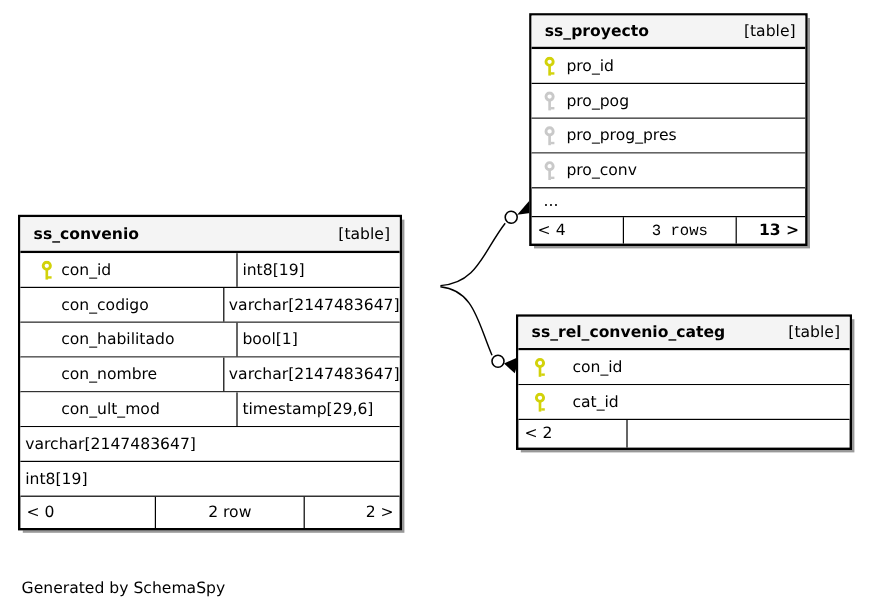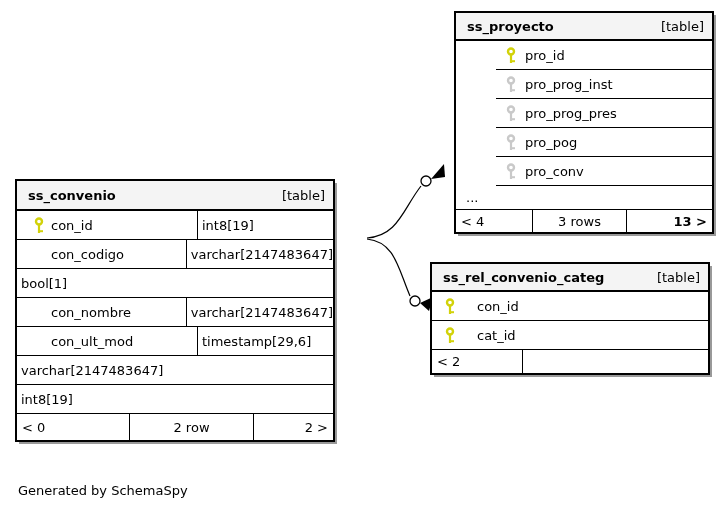--- a/index.html
+++ b/index.html
@@ -69,28 +69,28 @@
   #t-convenio .tbl-header { height: 30px; }
   #t-convenio .col-row { height: 29px; }
   #t-convenio .name-cell { width: 181px; }
   #t-convenio .key-slot { margin-left: 16px; margin-right: 6px; }
   #t-convenio .tbl-footer { height: 26px; }
   #t-convenio .fcell.left { width: 113px; }
   #t-convenio .fcell.center { width: 124px; }
   #t-convenio .fcell.right { flex: 1; }
 
   
-  #t-proyecto { left: 454px; top: 11px; width: 260px; }
+  #t-proyecto { left: 441px; top: 11px; width: 232px; }
   #t-proyecto .tbl-header { height: 28px; }
-  #t-proyecto .col-row { height: 29px; margin-left: 40px; }
+  #t-proyecto .col-row { height: 29px; }
   #t-proyecto .key-slot { margin-left: 9px; margin-right: 8px; }
   #t-proyecto .ellipsis-row { height: 24px; }
   #t-proyecto .tbl-footer { height: 22px; }
   #t-proyecto .fcell.left { width: 77px; }
-  #t-proyecto .fcell.center { width: 94px; }
+  #t-proyecto .fcell.center { width: 94px; font-family: Liberation Mono, monospace; }
   #t-proyecto .fcell.right { flex: 1; font-weight: bold; }
 
   
   #t-rel { left: 430px; top: 262px; width: 280px; }
   #t-rel .tbl-header { height: 28px; }
   #t-rel .col-row { height: 29px; }
   #t-rel .key-slot { margin-left: 12px; margin-right: 21px; }
   #t-rel .tbl-footer { height: 23px; }
   #t-rel .fcell.left { width: 91px; }
   #t-rel .fcell.center { width: 111px; }
@@ -145,20 +145,24 @@
     <div class="type-cell">int8[19]</div>
   </div>
   <div class="col-row divided">
     <div class="name-cell">
         <span class="key-slot"></span>
         <span>con_codigo</span>
       </div>
     <div class="type-cell">varchar[2147483647]</div>
   </div>
   <div class="col-row divided">
+    <div class="name-cell">
+        <span class="key-slot"></span>
+        <span>con_habilitado</span>
+      </div>
     <div class="type-cell">bool[1]</div>
   </div>
   <div class="col-row divided">
     <div class="name-cell">
         <span class="key-slot"></span>
         <span>con_nombre</span>
       </div>
     <div class="type-cell">varchar[2147483647]</div>
   </div>
   <div class="col-row divided">
@@ -197,41 +201,31 @@
       <span>pro_id</span>
   </div>
   <div class="col-row">
     <span class="key-slot key-icon">
         <svg width="12" height="17" viewBox="0 0 12 17">
           <circle cx="6" cy="4.5" r="3" fill="none" stroke="#c9c9c9" stroke-width="2.4"></circle>
           <rect x="4.9" y="7" width="2.2" height="9" fill="#c9c9c9"></rect>
           <rect x="7" y="13.2" width="3" height="2" fill="#c9c9c9"></rect>
         </svg>
       </span>
-      <span>pro_prog_inst</span>
+      <span>pro_pog</span>
   </div>
   <div class="col-row">
     <span class="key-slot key-icon">
         <svg width="12" height="17" viewBox="0 0 12 17">
           <circle cx="6" cy="4.5" r="3" fill="none" stroke="#c9c9c9" stroke-width="2.4"></circle>
           <rect x="4.9" y="7" width="2.2" height="9" fill="#c9c9c9"></rect>
           <rect x="7" y="13.2" width="3" height="2" fill="#c9c9c9"></rect>
         </svg>
       </span>
       <span>pro_prog_pres</span>
-  </div>
-  <div class="col-row">
-    <span class="key-slot key-icon">
-        <svg width="12" height="17" viewBox="0 0 12 17">
-          <circle cx="6" cy="4.5" r="3" fill="none" stroke="#c9c9c9" stroke-width="2.4"></circle>
-          <rect x="4.9" y="7" width="2.2" height="9" fill="#c9c9c9"></rect>
-          <rect x="7" y="13.2" width="3" height="2" fill="#c9c9c9"></rect>
-        </svg>
-      </span>
-      <span>pro_pog</span>
   </div>
   <div class="col-row">
     <span class="key-slot key-icon">
         <svg width="12" height="17" viewBox="0 0 12 17">
           <circle cx="6" cy="4.5" r="3" fill="none" stroke="#c9c9c9" stroke-width="2.4"></circle>
           <rect x="4.9" y="7" width="2.2" height="9" fill="#c9c9c9"></rect>
           <rect x="7" y="13.2" width="3" height="2" fill="#c9c9c9"></rect>
         </svg>
       </span>
       <span>pro_conv</span>

